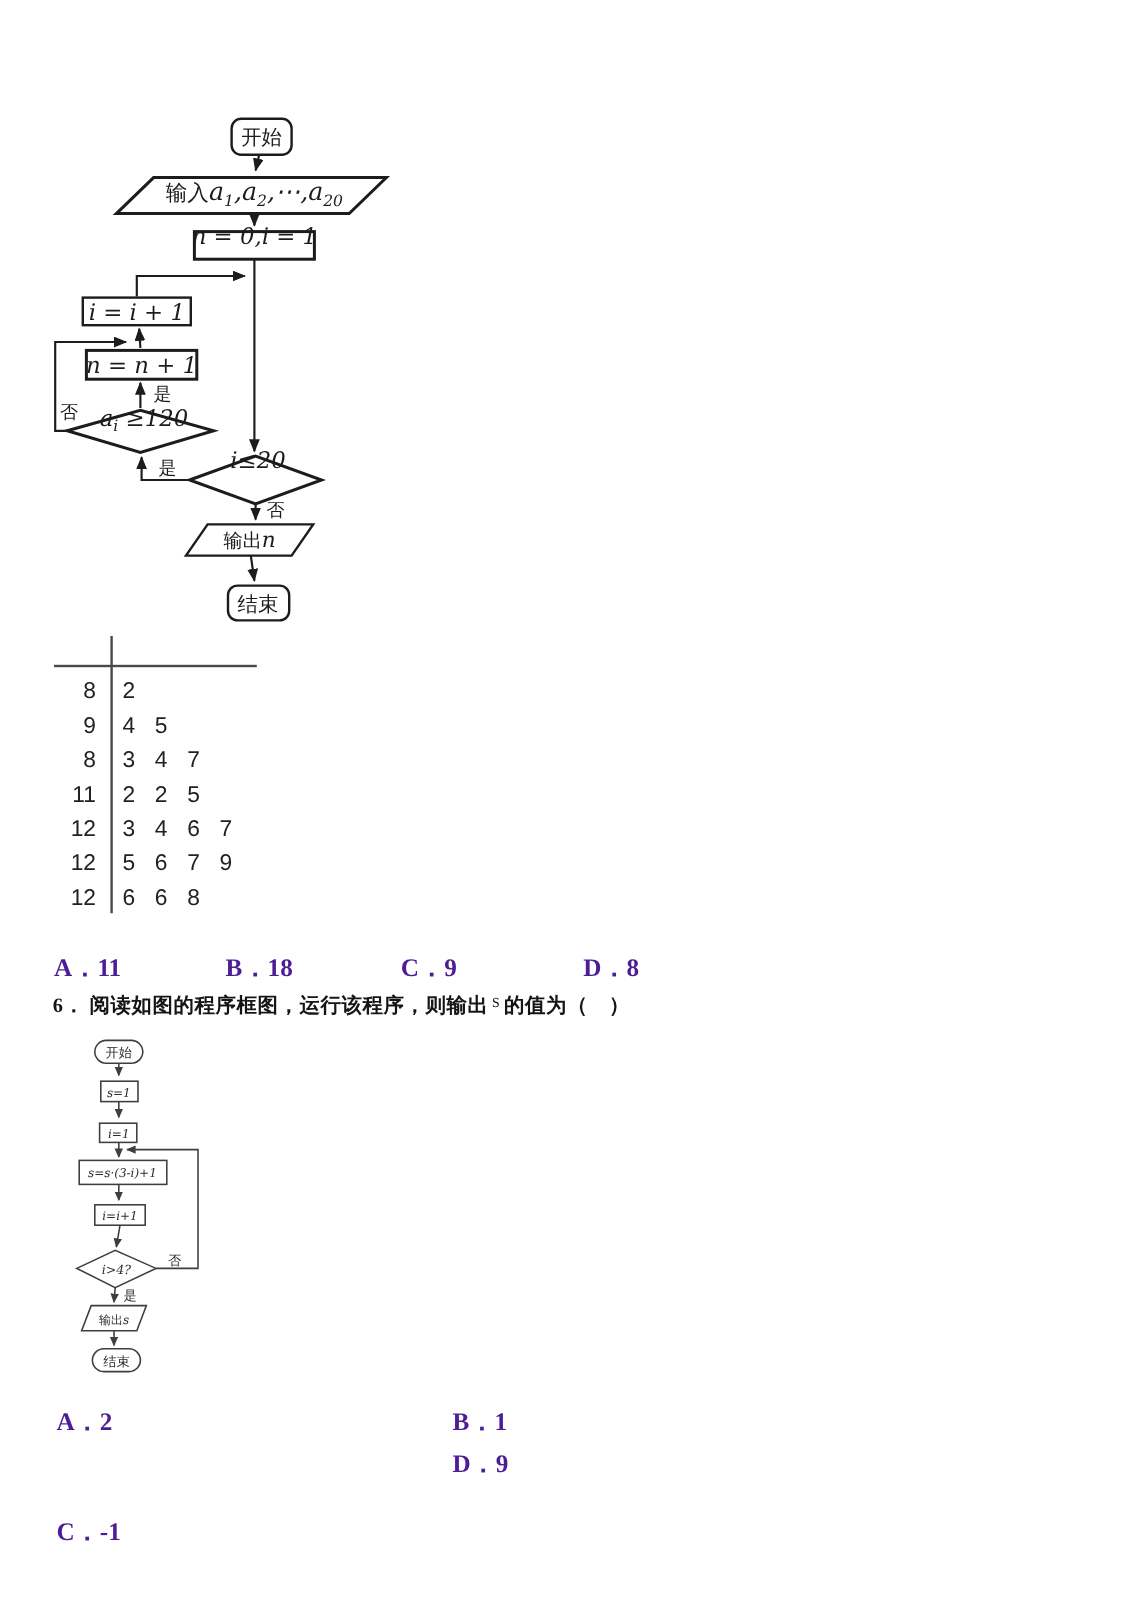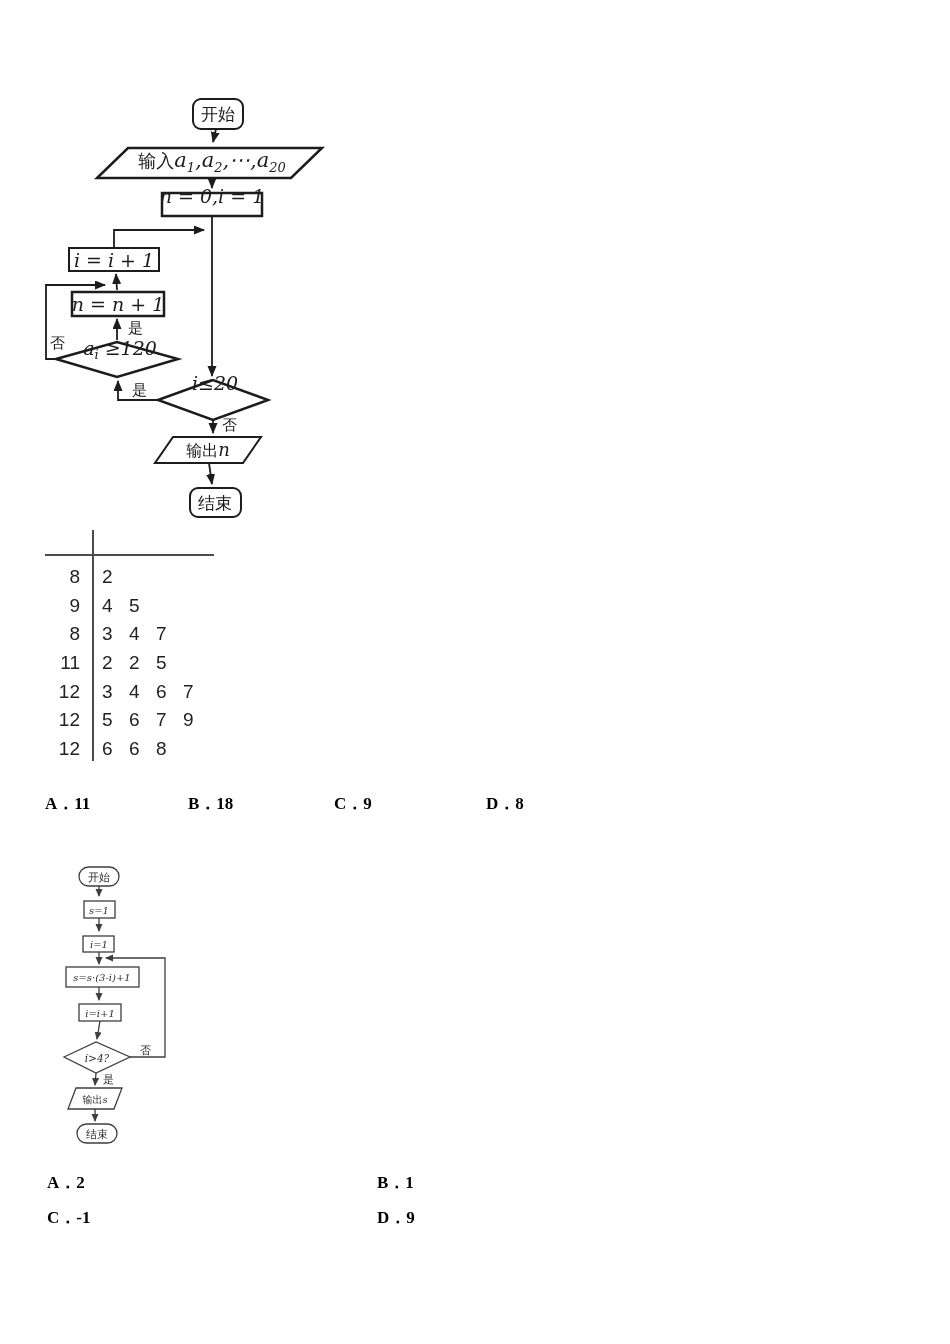--- a/index.html
+++ b/index.html
@@ -15,21 +15,21 @@
   #stemleaf{left:0;top:0;width:950px;height:0;}
   .sl-vline{position:absolute;left:92px;top:530px;width:2px;height:231px;background:#4a4a4a;}
   .sl-hline{position:absolute;left:45px;top:554px;width:169px;height:2px;background:#4a4a4a;}
   .sl-rows{position:absolute;left:45px;top:563px;}
   .sl-row{display:flex;height:28.6px;align-items:center;font-size:19px;color:#222;}
   .sl-stem{width:35px;text-align:right;}
   .sl-leaves{margin-left:22px;display:flex;}
   .sl-leaf{width:27px;text-align:left;}
   
   .opt{position:absolute;font-family:"Liberation Serif","DejaVu Serif",serif;
-       font-weight:bold;font-size:17px;color:#000000;white-space:pre;}
+       font-weight:bold;font-size:21px;color:#4c1d95;white-space:pre;}
   #q6line{position:absolute;left:44px;top:826px;font-size:17px;font-weight:600;
           color:#151515;white-space:nowrap;letter-spacing:0.5px;}
   #q6line .qnum{font-family:"Liberation Serif",serif;font-weight:bold;margin-right:4px;}
   #q6line .qvar{font-size:11.5px;position:relative;top:-4px;margin:0 3px;
                 font-family:"Liberation Serif",serif;font-weight:normal;}
 </style>
 </head>
 <body>
 
 <div id="page">
@@ -141,20 +141,23 @@
           </span>
       </div>
     </div>
   </div>
 
   <span class="opt" style="left:45px;top:792px;">A．11</span>
   <span class="opt" style="left:188px;top:792px;">B．18</span>
   <span class="opt" style="left:334px;top:792px;text-align:center;">C．9</span>
   <span class="opt" style="left:486px;top:792px;">D．8</span>
 
+  <div id="q6line">
+    <span class="qnum">6．</span><span>阅读如图的程序框图，运行该程序，则输出</span><span class="qvar">S</span><span>的值为（　）</span>
+  </div>
 
   <svg id="fc2" class="abs" width="150" height="295" viewBox="0 0 150 295">
     <defs>
       <marker id="ah2" markerUnits="userSpaceOnUse" markerWidth="9" markerHeight="8" refX="7" refY="3.5" orient="auto">
         <polygon points="0,0 8,3.5 0,7" fill="#3e3e3e"></polygon>
       </marker>
     </defs>
     <g stroke="#3e3e3e" fill="none" stroke-width="1.3">
 
       <line x1="44" y1="24" x2="44" y2="34" marker-end="url(#ah2)"></line>
@@ -184,16 +187,16 @@
       <text class="fc-math" x="42" y="200" font-size="10.5" text-anchor="middle">i&gt;4?</text>
       <text x="40" y="241" text-anchor="middle"><tspan class="fc-cjk" font-size="10">输出</tspan><tspan class="fc-math" font-size="10">s</tspan></text>
       <text class="fc-cjk" x="42" y="276" font-size="11" text-anchor="middle">结束</text>
       <text class="fc-cjk" x="85" y="192" font-size="11">否</text>
       <text class="fc-cjk" x="48" y="221" font-size="11">是</text>
     </g>
   </svg>
 
   <span class="opt" style="left:47px;top:1171px;">A．2</span>
   <span class="opt" style="left:377px;top:1171px;">B．1</span>
-  <span class="opt" style="left:47px;top:1206px;">C．-1</span>
+  <span class="opt" style="left:47px;top:1262px;">C．-1</span>
   <span class="opt" style="left:377px;top:1206px;">D．9</span>
 
 </div>
 
 </body></html>

